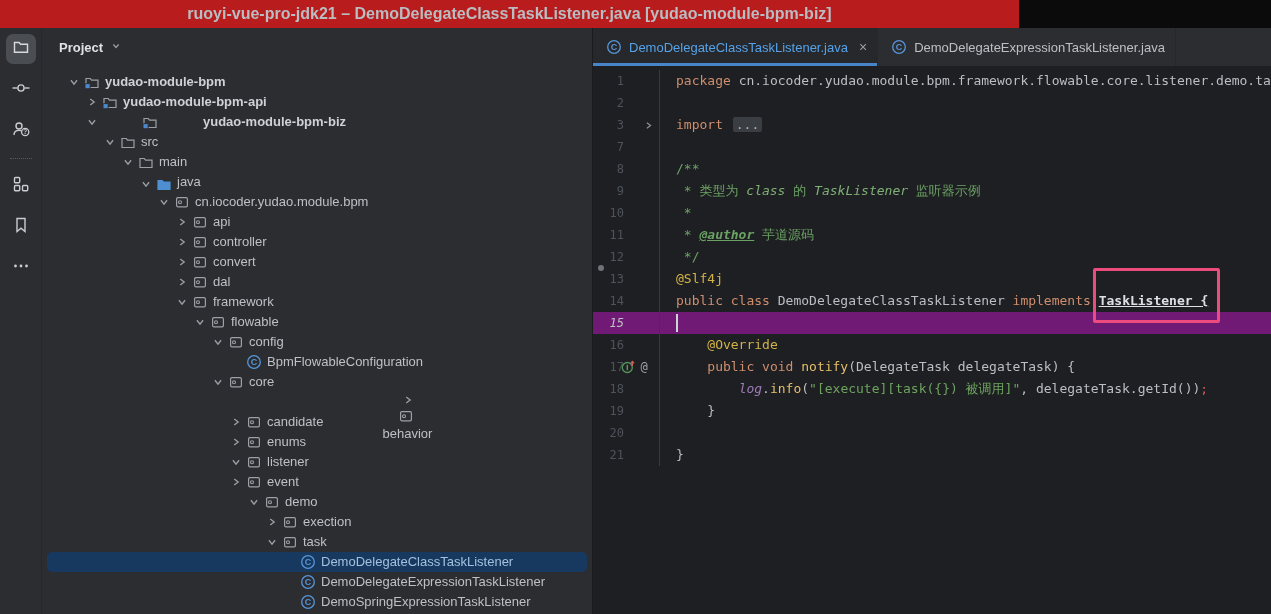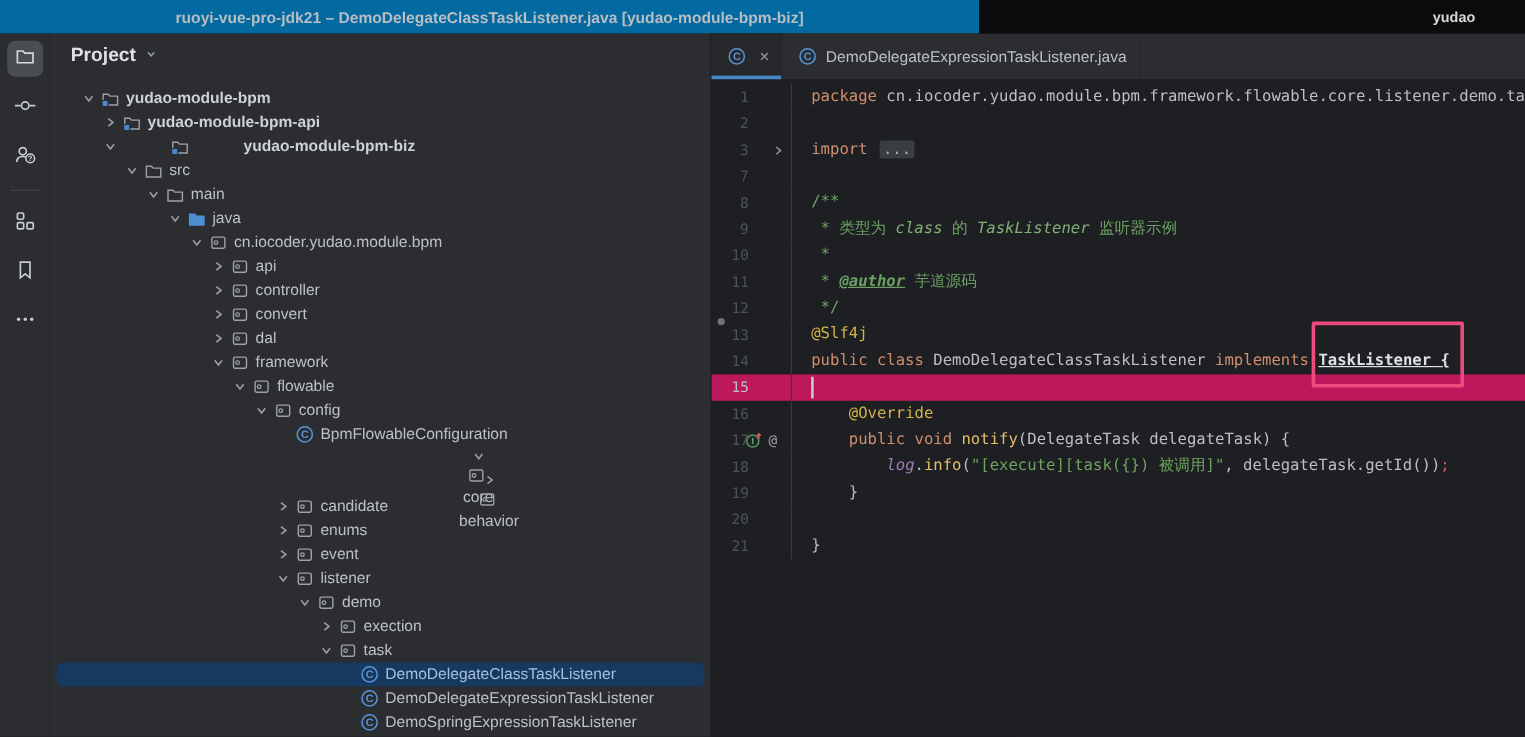--- a/index.html
+++ b/index.html
@@ -1,41 +1,41 @@
 <!DOCTYPE html>
 <html><head>
 <meta charset="utf-8">
 <style>
   * { box-sizing: border-box; margin: 0; padding: 0; }
   html,body { width:1271px; height:614px; overflow:hidden; background:#1e1f22;
               font-family:"Liberation Sans", sans-serif; }
 
   
   .titlebar { height:28px; display:flex; }
-  .titlebar-left { width:816px; background:#0369a1; color:#b9bdc2; font-size:13px; font-weight:600;
+  .titlebar-left { width:1019px; background:#b91c1c; color:#b9bdc2; font-size:16px; font-weight:600;
                    display:flex; align-items:center; justify-content:center; white-space:nowrap; }
   .titlebar-right { flex:1; background:#0b0b0c; position:relative; color:#d7d9dc; font-size:12px;
                     font-weight:600; overflow:hidden; }
   .titlebar-right span { position:absolute; left:378px; top:7px; white-space:nowrap; }
 
   
   .main { display:flex; height:586px; }
 
   
   .stripe { width:42px; background:#2b2d30; border-right:1px solid #26282b; flex:none;
             display:flex; flex-direction:column; align-items:center; padding-top:6px; gap:11px; }
   .abtn { width:30px; height:30px; border-radius:7px; display:flex; align-items:center; justify-content:center; }
   .abtn.sel { background:#4a4d52; }
   .adivider { width:22px; border-top:1px dotted #55585d; margin:1px 0; }
 
   
   .project { width:551px; background:#2b2d30; border-right:1px solid #1a1b1e; flex:none;
              display:flex; flex-direction:column; }
   .panel-header { height:38px; display:flex; align-items:center; padding-left:17px; gap:7px;
-                  color:#dfe1e5; font-weight:bold; font-size:16px; }
+                  color:#dfe1e5; font-weight:bold; font-size:13px; }
   .tree { flex:1; padding-top:6px; overflow:hidden; }
   .trow { height:20px; display:flex; align-items:center; font-size:13px; color:#bdc0c4;
           white-space:nowrap; margin:0 5px; border-radius:5px; }
   .trow.bold .tlabel { font-weight:bold; color:#ced1d6; }
   .trow.selected { background:#18395f; }
   .trow.selected .tlabel { color:#a3c0de; }
   .chev { width:16px; height:16px; flex:none; display:flex; align-items:center; justify-content:center; }
   .ticon { width:16px; height:16px; flex:none; margin:0 5px 0 2px; display:flex; align-items:center; justify-content:center; }
   .tlabel { line-height:20px; }
 
@@ -44,21 +44,21 @@
   .tabbar { height:38px; background:#2b2d30; display:flex; flex:none; }
   .tab { display:flex; align-items:center; padding:0 10px 0 13px; gap:7px; font-size:13px;
          position:relative; border-right:1px solid #26282b; color:#bcc0c4; }
   .tab.active { background:#26282c; color:#55a2e8; }
   .tab.active::after { content:""; position:absolute; left:0; right:0; bottom:0; height:3px; background:#4686c8; }
   .tabclose { color:#9b9ea4; font-size:14px; margin-left:4px; line-height:1; }
 
   .code { flex:1; position:relative; font-family:"DejaVu Sans Mono", monospace; font-size:13px;
           padding-top:4px; }
   .crow { display:flex; height:22px; line-height:22px; white-space:pre; }
-  .crow.active { background:#be185d; }
+  .crow.active { background:#701a75;font-style:italic; }
   .gut { width:67px; flex:none; position:relative; border-right:1px solid #37393d;
          color:#4e535b; font-size:12px; }
   .gut .num { position:absolute; right:35px; top:0; }
   .crow.active .gut .num { color:#bcc0c6; }
   .gfold { position:absolute; left:49px; top:3px; }
   .gicons { position:absolute; left:28px; top:4px; display:flex; gap:2px; align-items:center; }
   .gdot { position:absolute; left:5px; bottom:-3px; width:6px; height:6px; border-radius:50%; background:#6f7379; }
   .codeln { padding-left:16px; position:relative; flex:1; min-width:0; }
   .caret { position:absolute; left:16px; top:2px; bottom:2px; width:2px; background:#ced3da; }
 
@@ -203,21 +203,21 @@
               <polyline points="4.5,6 8,10.5 11.5,6" fill="none" stroke="#9da0a6" stroke-width="1.5"></polyline>
             </svg>
           </span>
           <span class="ticon">
             <svg width="16" height="16" viewBox="0 0 16 16">
               <path d="M2 4.5h4.2l1.4 1.6H14v7.4H2z" fill="none" stroke="#9da0a6" stroke-width="1.2"></path>
             </svg>
           </span>
           <span class="tlabel">main</span>
         </div>
-        <div class="trow" style="padding-left: 91px;">
+        <div class="trow" style="padding-left: 91px; align-items: flex-end;">
           <span class="chev">
             <svg width="14" height="14" viewBox="0 0 16 16">
               <polyline points="4.5,6 8,10.5 11.5,6" fill="none" stroke="#9da0a6" stroke-width="1.5"></polyline>
             </svg>
           </span>
           <span class="ticon">
             <svg width="16" height="16" viewBox="0 0 16 16">
               <path d="M2 4.5h4.2l1.4 1.6H14v7.4H2z" fill="#4d8fd0" stroke="#4d8fd0" stroke-width="1.2"></path>
             </svg>
           </span>
@@ -338,21 +338,21 @@
         <div class="trow" style="padding-left: 181px;">
           <span class="chev"></span>
           <span class="ticon">
             <svg width="16" height="16" viewBox="0 0 16 16">
               <circle cx="8" cy="8" r="6.3" fill="none" stroke="#5795d7" stroke-width="1.3"></circle>
               <text x="8" y="11.3" text-anchor="middle" font-size="9" font-weight="bold" fill="#5795d7" font-family="Liberation Sans, sans-serif">C</text>
             </svg>
           </span>
           <span class="tlabel">BpmFlowableConfiguration</span>
         </div>
-        <div class="trow" style="padding-left: 163px; flex-direction: column;">
+        <div class="trow" style="padding-left: 163px;">
           <span class="chev">
             <svg width="14" height="14" viewBox="0 0 16 16">
               <polyline points="4.5,6 8,10.5 11.5,6" fill="none" stroke="#9da0a6" stroke-width="1.5"></polyline>
             </svg>
           </span>
           <span class="ticon">
             <svg width="16" height="16" viewBox="0 0 16 16">
               <rect x="2.6" y="3.6" width="10.8" height="9.2" rx="1.3" fill="none" stroke="#9da0a6" stroke-width="1.2"></rect>
               <circle cx="6" cy="8.2" r="1.5" fill="none" stroke="#9da0a6" stroke-width="1.1"></circle>
             </svg>
@@ -397,44 +397,44 @@
             <svg width="16" height="16" viewBox="0 0 16 16">
               <rect x="2.6" y="3.6" width="10.8" height="9.2" rx="1.3" fill="none" stroke="#9da0a6" stroke-width="1.2"></rect>
               <circle cx="6" cy="8.2" r="1.5" fill="none" stroke="#9da0a6" stroke-width="1.1"></circle>
             </svg>
           </span>
           <span class="tlabel">enums</span>
         </div>
         <div class="trow" style="padding-left: 181px;">
           <span class="chev">
             <svg width="14" height="14" viewBox="0 0 16 16">
+              <polyline points="4.5,6 8,10.5 11.5,6" fill="none" stroke="#9da0a6" stroke-width="1.5"></polyline>
+            </svg>
+          </span>
+          <span class="ticon">
+            <svg width="16" height="16" viewBox="0 0 16 16">
+              <rect x="2.6" y="3.6" width="10.8" height="9.2" rx="1.3" fill="none" stroke="#9da0a6" stroke-width="1.2"></rect>
+              <circle cx="6" cy="8.2" r="1.5" fill="none" stroke="#9da0a6" stroke-width="1.1"></circle>
+            </svg>
+          </span>
+          <span class="tlabel">listener</span>
+        </div>
+        <div class="trow" style="padding-left: 181px;">
+          <span class="chev">
+            <svg width="14" height="14" viewBox="0 0 16 16">
               <polyline points="6,4.5 10.5,8 6,11.5" fill="none" stroke="#9da0a6" stroke-width="1.5"></polyline>
             </svg>
           </span>
           <span class="ticon">
             <svg width="16" height="16" viewBox="0 0 16 16">
               <rect x="2.6" y="3.6" width="10.8" height="9.2" rx="1.3" fill="none" stroke="#9da0a6" stroke-width="1.2"></rect>
               <circle cx="6" cy="8.2" r="1.5" fill="none" stroke="#9da0a6" stroke-width="1.1"></circle>
             </svg>
           </span>
           <span class="tlabel">event</span>
-        </div>
-        <div class="trow" style="padding-left: 181px;">
-          <span class="chev">
-            <svg width="14" height="14" viewBox="0 0 16 16">
-              <polyline points="4.5,6 8,10.5 11.5,6" fill="none" stroke="#9da0a6" stroke-width="1.5"></polyline>
-            </svg>
-          </span>
-          <span class="ticon">
-            <svg width="16" height="16" viewBox="0 0 16 16">
-              <rect x="2.6" y="3.6" width="10.8" height="9.2" rx="1.3" fill="none" stroke="#9da0a6" stroke-width="1.2"></rect>
-              <circle cx="6" cy="8.2" r="1.5" fill="none" stroke="#9da0a6" stroke-width="1.1"></circle>
-            </svg>
-          </span>
-          <span class="tlabel">listener</span>
         </div>
         <div class="trow" style="padding-left: 199px;">
           <span class="chev">
             <svg width="14" height="14" viewBox="0 0 16 16">
               <polyline points="4.5,6 8,10.5 11.5,6" fill="none" stroke="#9da0a6" stroke-width="1.5"></polyline>
             </svg>
           </span>
           <span class="ticon">
             <svg width="16" height="16" viewBox="0 0 16 16">
               <rect x="2.6" y="3.6" width="10.8" height="9.2" rx="1.3" fill="none" stroke="#9da0a6" stroke-width="1.2"></rect>
@@ -509,20 +509,21 @@
 
   <div class="editor">
     <div class="tabbar" id="tabbar">
         <div class="tab active">
           <span style="display:flex">
             <svg width="16" height="16" viewBox="0 0 16 16">
               <circle cx="8" cy="8" r="6.3" fill="none" stroke="#5795d7" stroke-width="1.3"></circle>
               <text x="8" y="11.3" text-anchor="middle" font-size="9" font-weight="bold" fill="#5795d7" font-family="Liberation Sans, sans-serif">C</text>
             </svg>
           </span>
+          <span>DemoDelegateClassTaskListener.java</span>
           <span class="tabclose">×</span>
         </div>
         <div class="tab">
           <span style="display:flex">
             <svg width="16" height="16" viewBox="0 0 16 16">
               <circle cx="8" cy="8" r="6.3" fill="none" stroke="#5795d7" stroke-width="1.3"></circle>
               <text x="8" y="11.3" text-anchor="middle" font-size="9" font-weight="bold" fill="#5795d7" font-family="Liberation Sans, sans-serif">C</text>
             </svg>
           </span>
           <span>DemoDelegateExpressionTaskListener.java</span>

